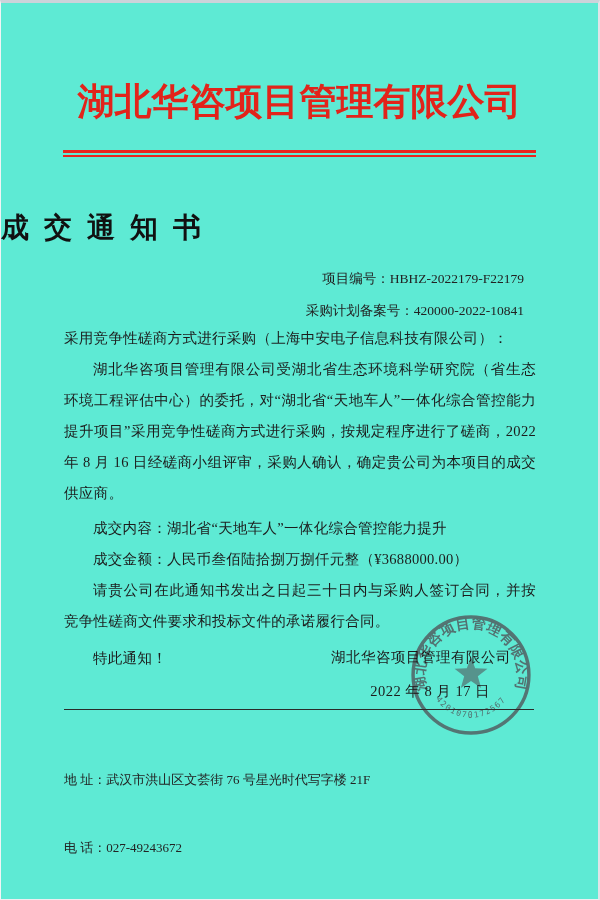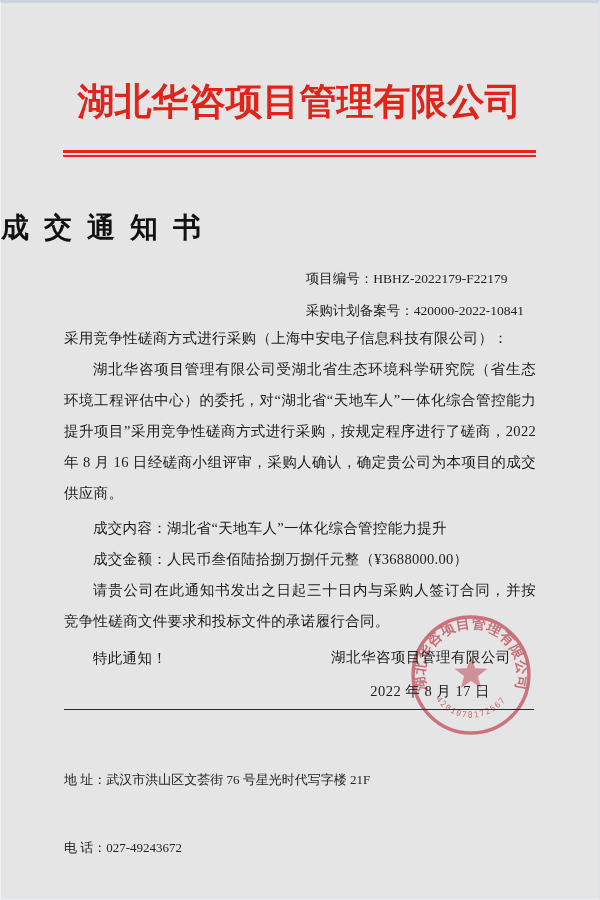--- a/index.html
+++ b/index.html
@@ -1,19 +1,19 @@
 <!DOCTYPE html>
 <html><head>
 <meta charset="utf-8">
 <style>
   html,body{margin:0;padding:0;background:#ffffff;}
   .page{
     position:relative;
     width:600px;height:900px;
-    background:#e5e5e5;
+    background:#5eead4;
     font-family:"Liberation Serif","DejaVu Serif",serif;
     color:#1c1c1c;
     overflow:hidden;
     box-sizing:border-box;
     border-top:3px solid #ccd3da;
     border-right:2px solid #e0e4e8;
     border-bottom:1px solid #edeff1;
     border-left:1px solid #f2f4f5;
   }
   .letterhead{
@@ -34,20 +34,21 @@
   }
   .doc-title{
     position:absolute;top:206px;left:0;right:0;margin:0;
     text-align:left;
     font-size:28px;font-weight:bold;color:#111;
     letter-spacing:4px;
     white-space:nowrap;
   }
   .meta{
     position:absolute;top:260px;right:74px;
+    text-align:right;
     font-size:13.5px;line-height:32px;
     color:#222;
     white-space:nowrap;
   }
   .body{
     position:absolute;top:320px;left:63px;right:62px;
     font-size:14.5px;line-height:31px;
     text-align:justify;
     letter-spacing:0.3px;
   }

